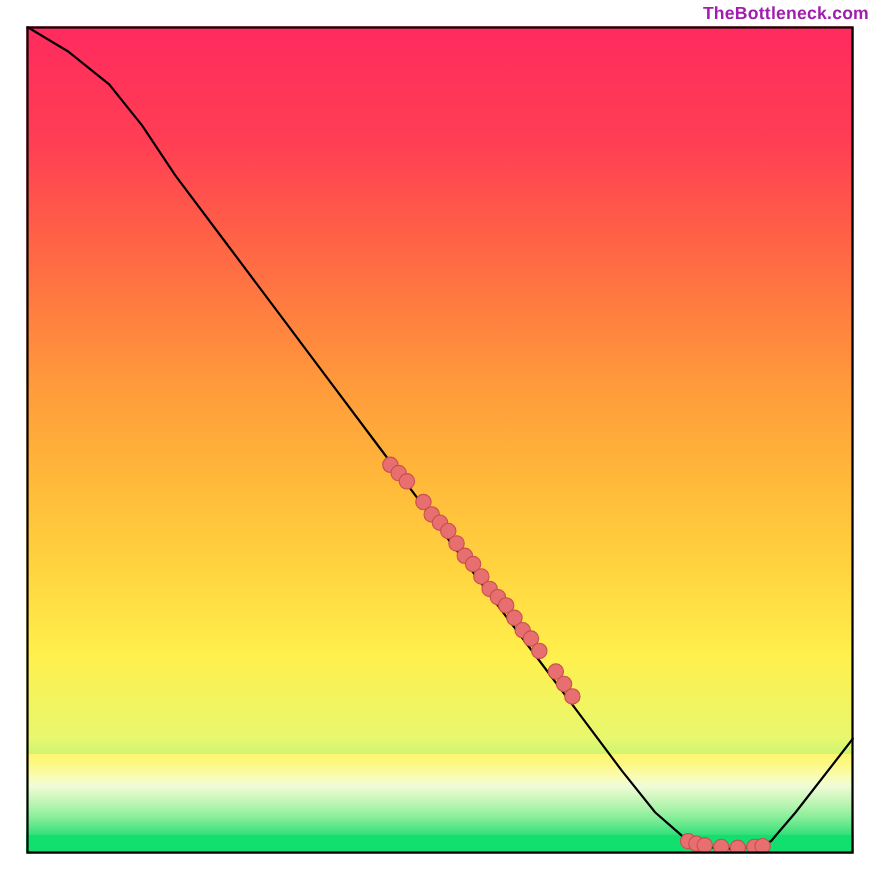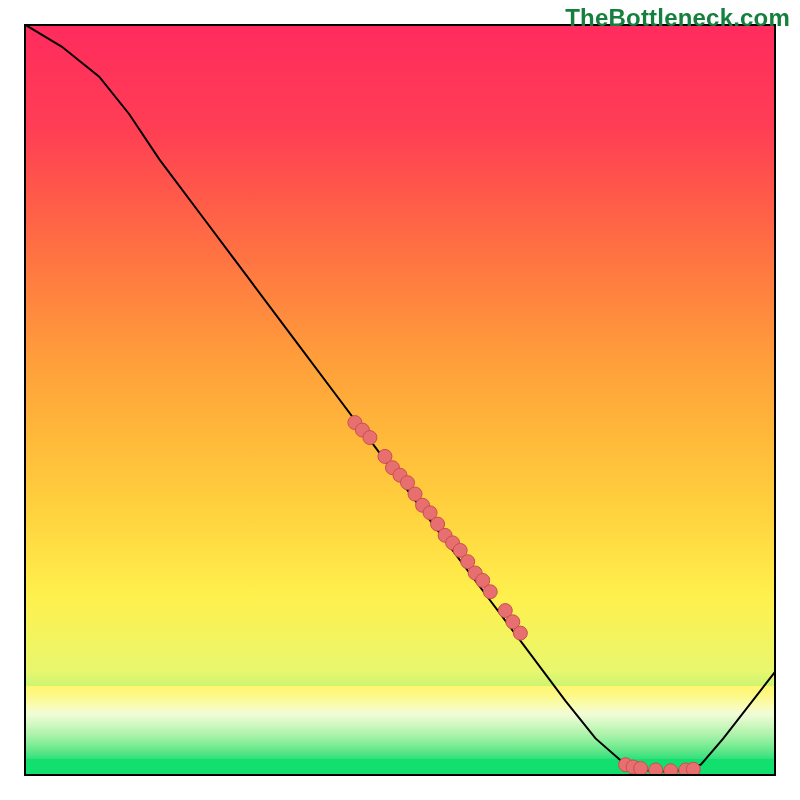--- a/index.html
+++ b/index.html
@@ -67,23 +67,23 @@
     width: 752px;
     height: 752px;
     border: 2px solid #000;
     box-sizing: border-box;
     pointer-events: none;
   }
   .watermark {
     position: absolute;
     top: 4px;
     right: 10px;
-    font-size: 24px;
+    font-size: 16px;
     font-weight: bold;
-    color: #15803d;
+    color: #a21caf;
     letter-spacing: 0.2px;
   }
   .svg-layer {
     position: absolute;
     left: 24px;
     top: 24px;
     width: 752px;
     height: 752px;
     pointer-events: none;
   }

